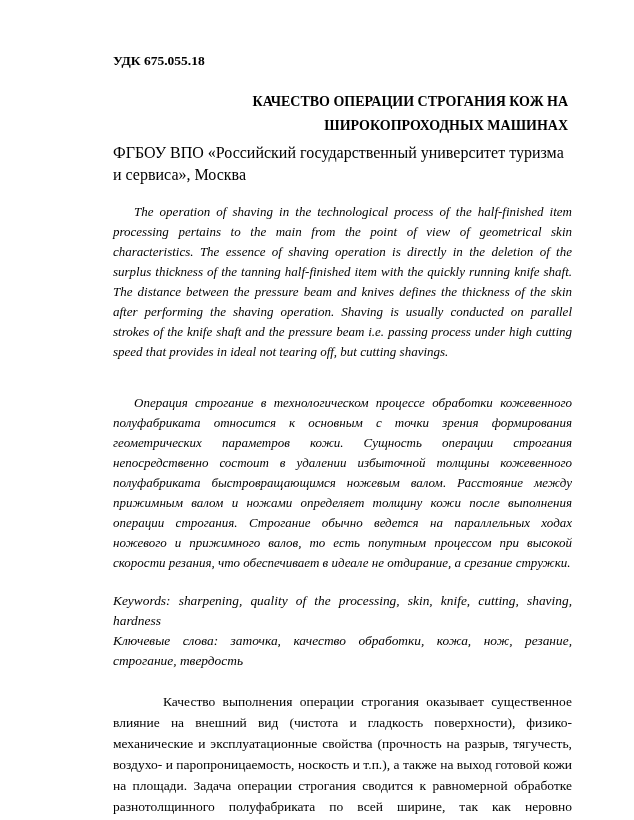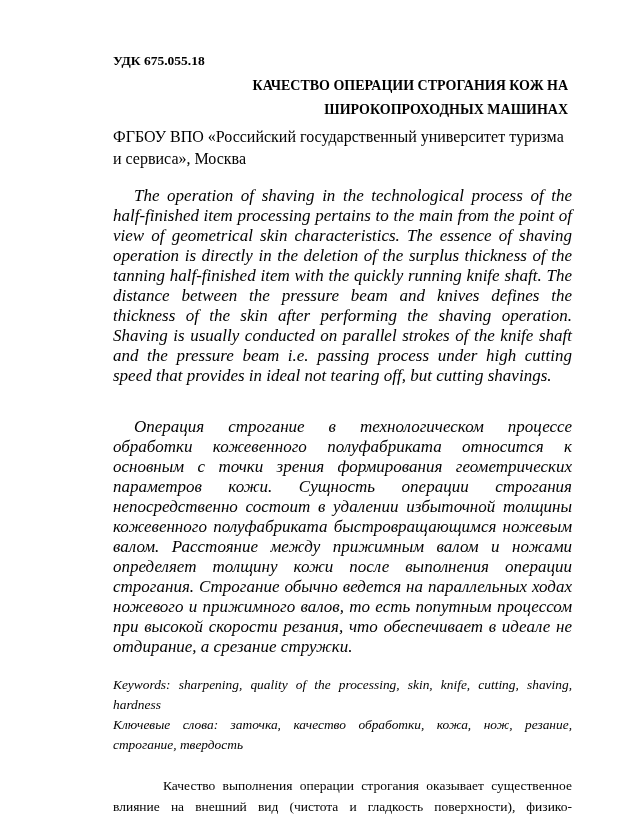--- a/index.html
+++ b/index.html
@@ -20,21 +20,21 @@
   .content {
     box-sizing: border-box;
     width: 634px;
     padding: 52px 62px 0 113px;
   }
   p { margin: 0; }
   .udc {
     font-weight: bold;
     font-size: 13.5px;
     line-height: 18px;
-    margin-bottom: 4px;
+    margin-bottom: 20px;
   }
   .title {
     font-weight: bold;
     font-size: 14px;
     line-height: 24px;
     text-align: right;
     margin: 4px;
   }
   .author-line {
     font-size: 13.5px;
@@ -42,21 +42,21 @@
   }
   .author-name { font-weight: bold; }
   .author-email { font-style: italic; }
   .affiliation {
     font-size: 16px;
     line-height: 22px;
     margin-bottom: 16px;
   }
   .abstract {
     font-style: italic;
-    font-size: 17px;
+    font-size: 13px;
     line-height: 20px;
     text-align: justify;
     text-indent: 21px;
   }
   .abstract-en { margin-bottom: 20px; }
   .abstract-ru { margin-bottom: 18px; margin-top: 31px; }
   .keywords-block {
     margin-bottom: 20px;
   }
   .keywords-line {

